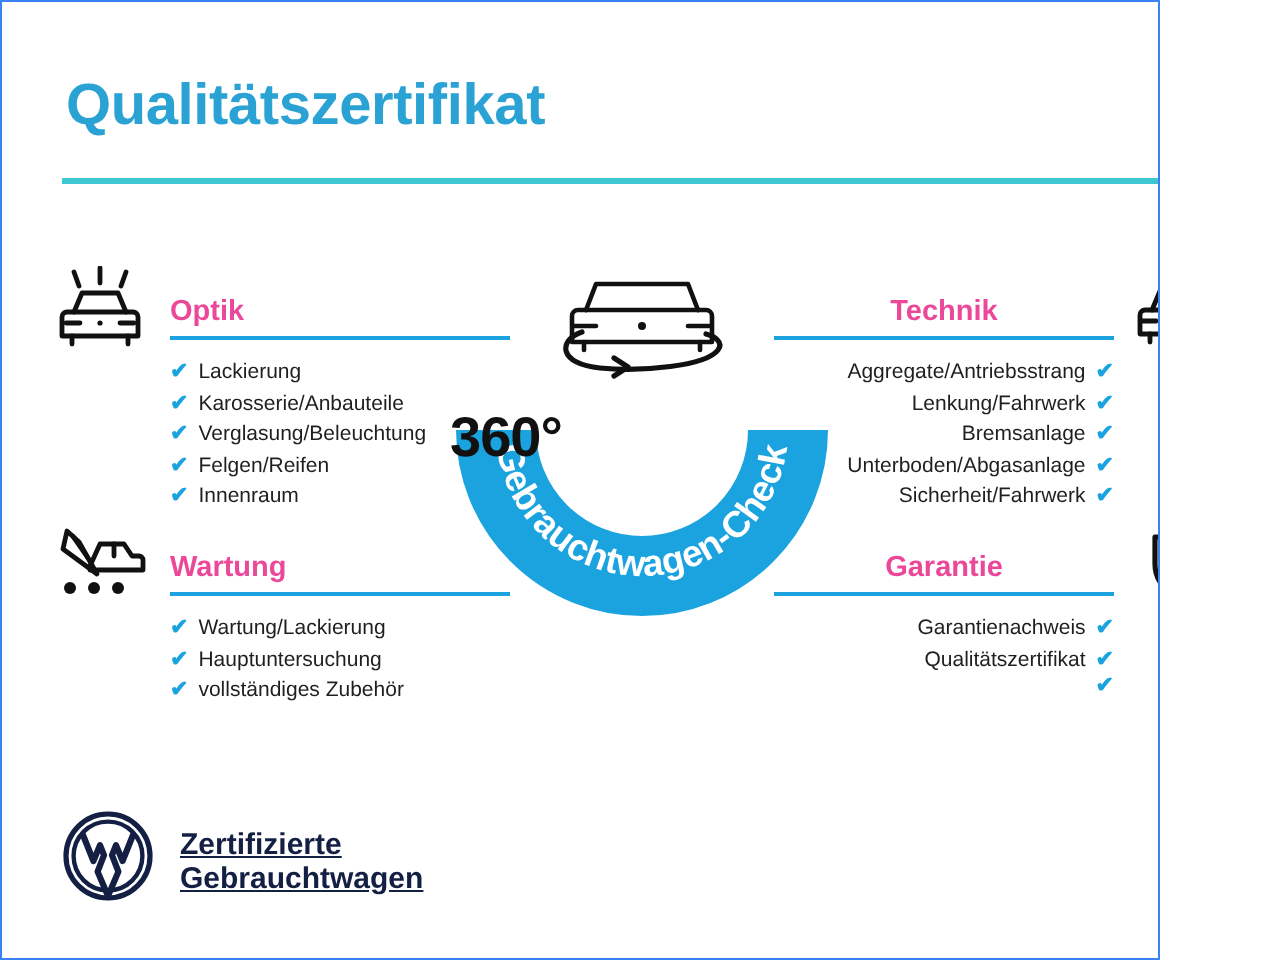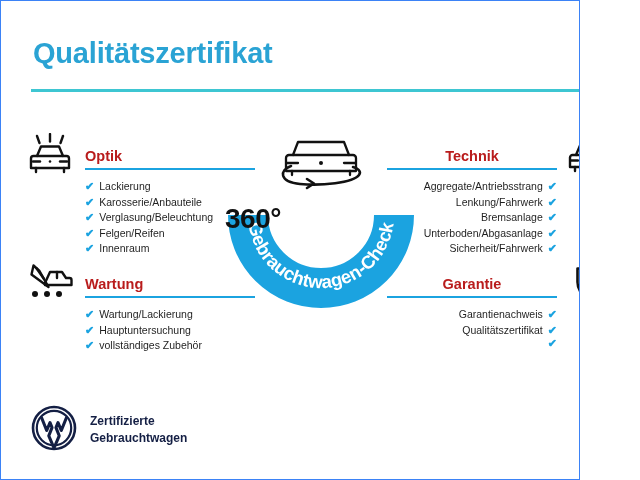--- a/index.html
+++ b/index.html
@@ -26,21 +26,21 @@
   }
   .title-rule{
     position:absolute;left:30px;top:88px;
     width:590px;height:3px;
     background:#3ec6d2;
   }
 
   
   .block{position:absolute;}
   .block .heading{
-    font-size:14.5px;font-weight:bold;color:#b91c1c;
+    font-size:14.5px;font-weight:bold;color:#ec4899;
     white-space:nowrap;line-height:18px;
   }
   .block .head-rule{
     height:2px;background:#1ba3e0;margin-top:3px;
   }
   .block ul{
     list-style:none;margin:9px 0 0 0;padding:0;
   }
   .block li{
     font-size:10.5px;color:#1f1f1f;
@@ -79,22 +79,22 @@
     font-size:28px;font-weight:bold;color:#111111;
     letter-spacing:-0.5px;
   }
 
   
   #footer{
     position:absolute;left:30px;top:404px;
     display:flex;align-items:center;gap:13px;
   }
   #footer .vwtext{
-    font-size:12px;font-weight:bold;color:#141f44;
-    line-height:17px;white-space:nowrap;
+    font-size:15px;font-weight:bold;color:#141f44;
+    line-height:17px;white-space:nowrap;text-decoration:underline;
   }
 </style>
 </head>
 <body>
 
 <div id="canvas">
 
   <div class="page-title">Qualitätszertifikat</div>
   <div class="title-rule"></div>
 

